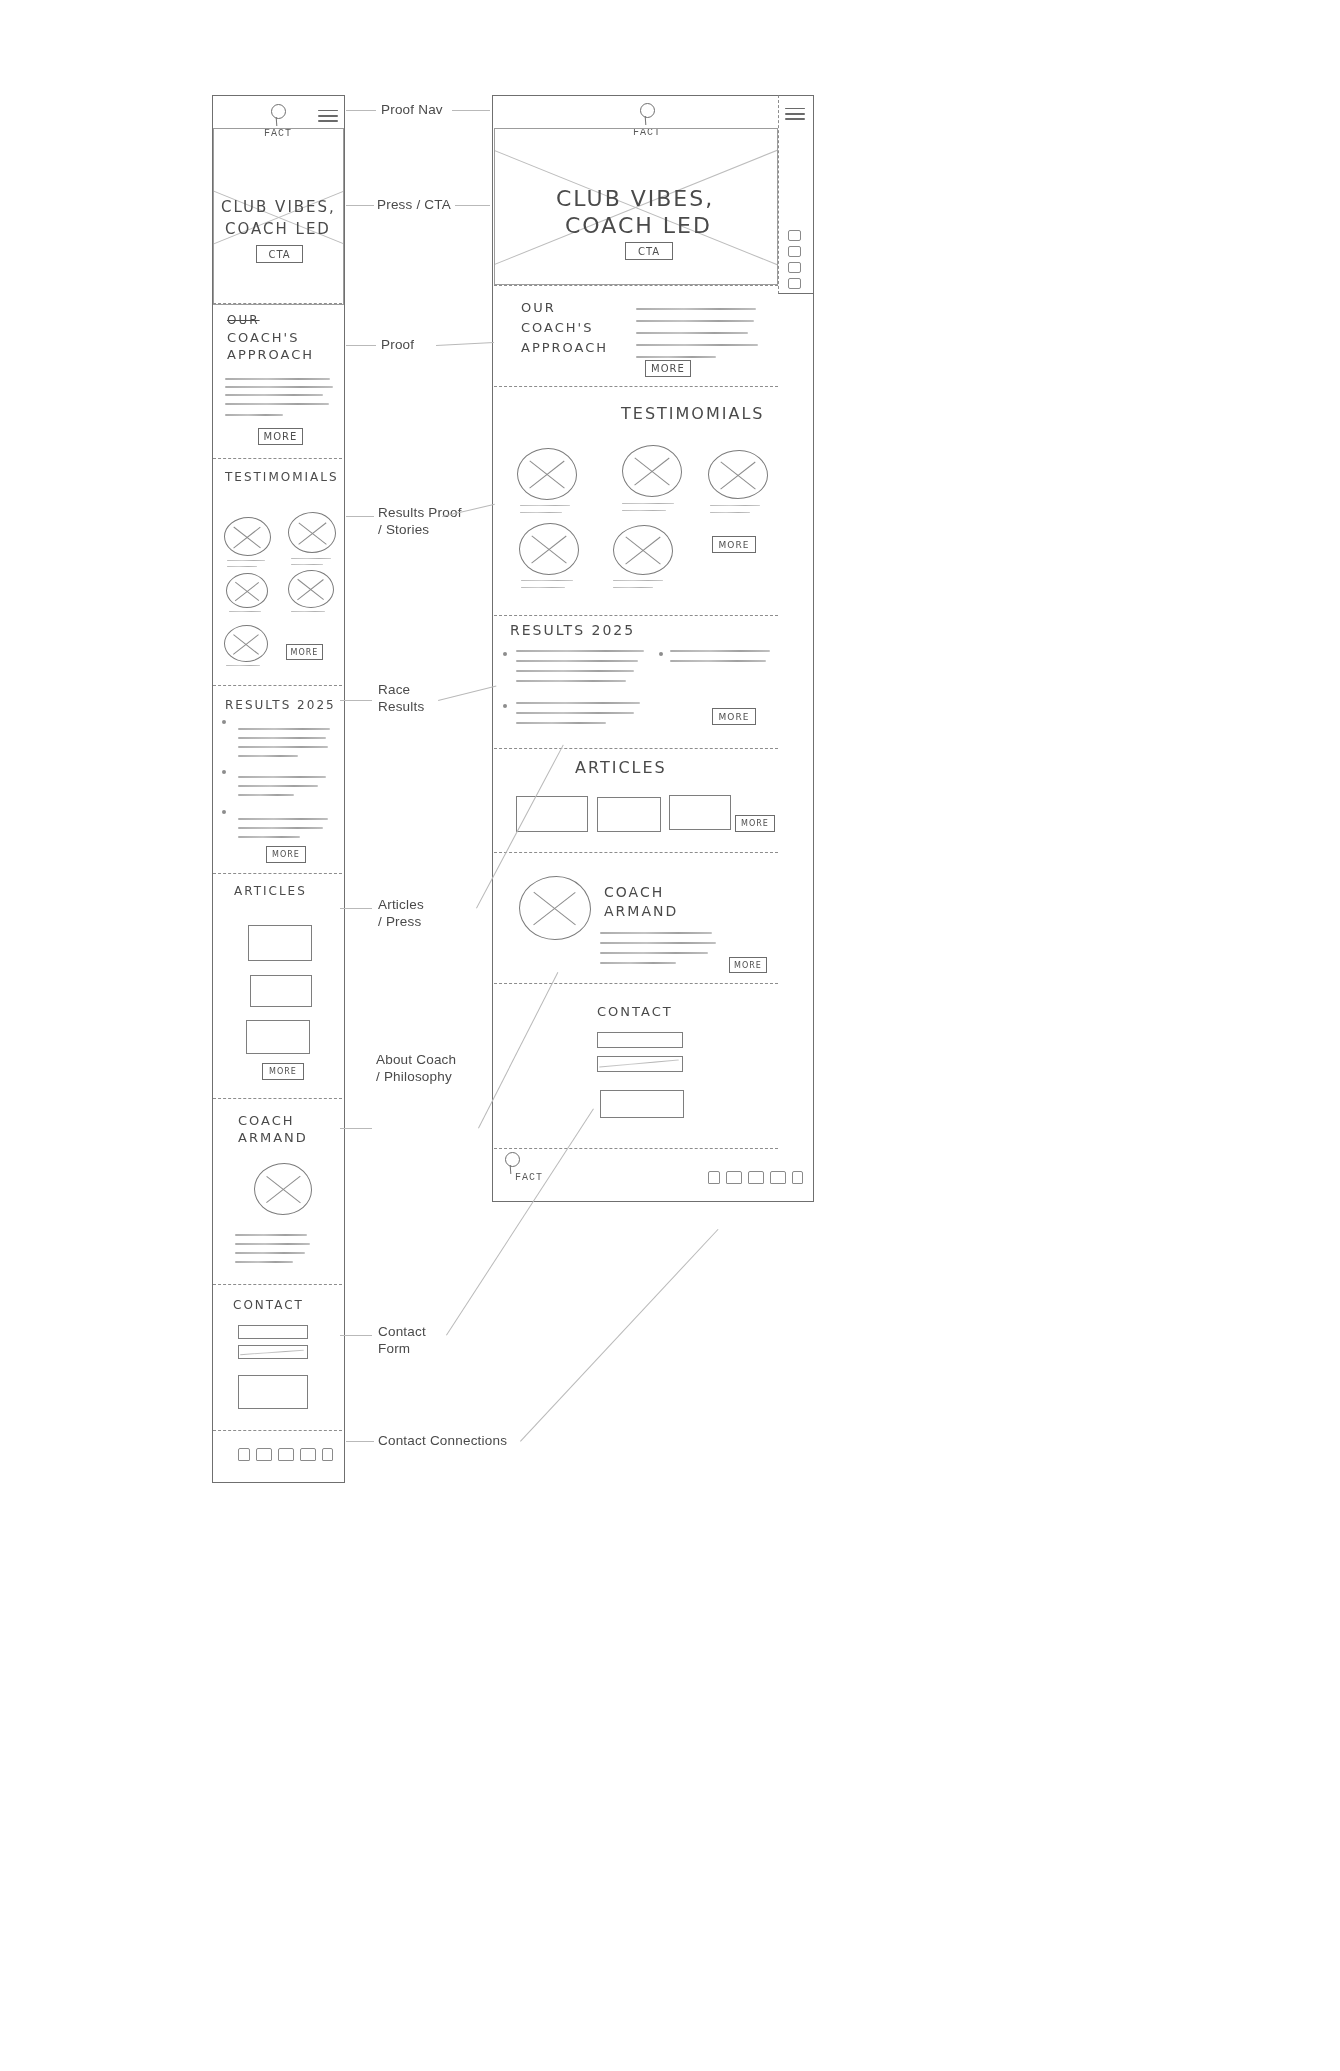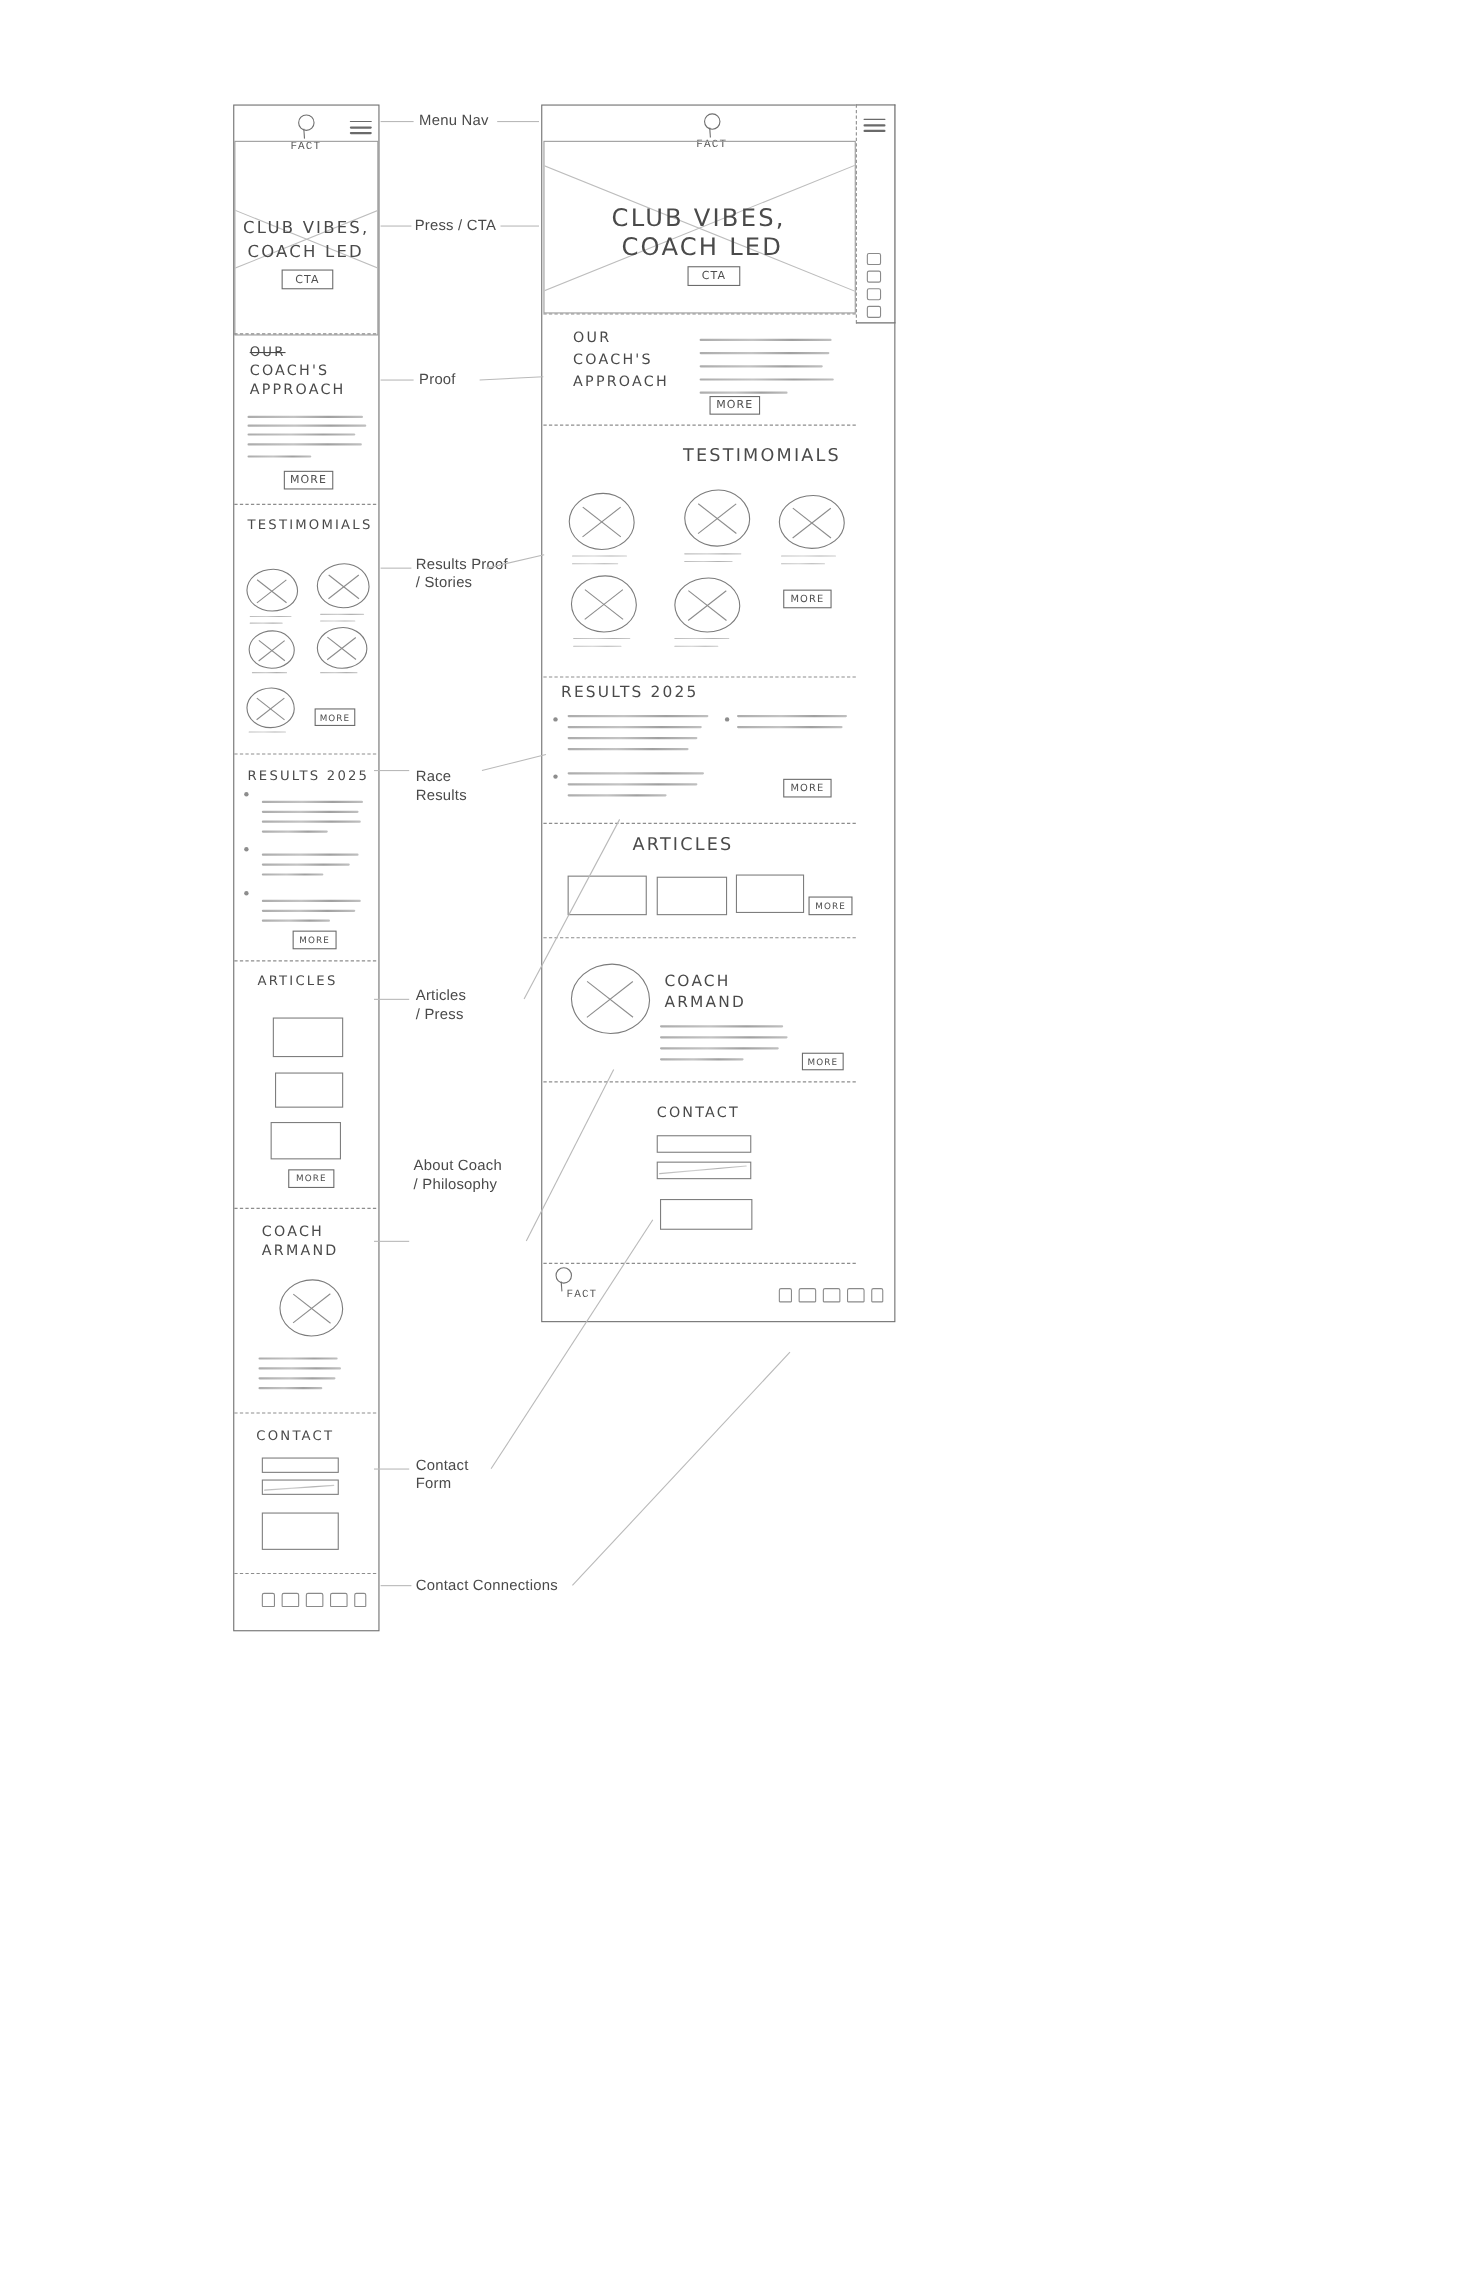--- a/index.html
+++ b/index.html
@@ -245,38 +245,38 @@
     <div class="txt" style="margin-top:5px;margin-left:10px;">FACT</div>
   </div>
   <div class="social" style="left:708px;top:1171px;">
     <span></span>
     <span></span>
     <span></span>
     <span></span>
     <span></span>
   </div>
 
-  <div class="lbl" style="left:381px;top:102px;">Menu Nav</div>
+  <div class="lbl" style="left:381px;top:102px;">Proof Nav</div>
   <div class="leader" style="left:346px;top:110px;width:30px;"></div>
   <div class="leader" style="left:452px;top:110px;width:38px;"></div>
 
   <div class="lbl" style="left:377px;top:197px;">Press / CTA</div>
   <div class="leader" style="left:346px;top:205px;width:28px;"></div>
   <div class="leader" style="left:455px;top:205px;width:35px;"></div>
 
   <div class="lbl" style="left:381px;top:337px;">Proof</div>
   <div class="leader" style="left:346px;top:345px;width:30px;"></div>
   <div class="leader" style="left:436px;top:345px;width:58px;transform:rotate(-3deg);"></div>
 
   <div class="lbl" style="left:378px;top:505px;white-space:pre;">Results Proof
 / Stories</div>
   <div class="leader" style="left:346px;top:516px;width:28px;"></div>
   <div class="leader" style="left:442px;top:516px;width:54px;transform:rotate(-13deg);"></div>
 
-  <div class="lbl" style="left:378px;top:698px;white-space:pre;">Race
+  <div class="lbl" style="left:378px;top:682px;white-space:pre;">Race
 Results</div>
   <div class="leader" style="left:340px;top:700px;width:32px;"></div>
   <div class="leader" style="left:438px;top:700px;width:60px;transform:rotate(-14deg);"></div>
 
   <div class="lbl" style="left:378px;top:897px;white-space:pre;">Articles
 / Press</div>
   <div class="leader" style="left:340px;top:908px;width:32px;"></div>
   <div class="leader" style="left:476px;top:908px;width:185px;transform:rotate(-62deg);"></div>
 
   <div class="lbl" style="left:376px;top:1052px;white-space:pre;">About Coach

